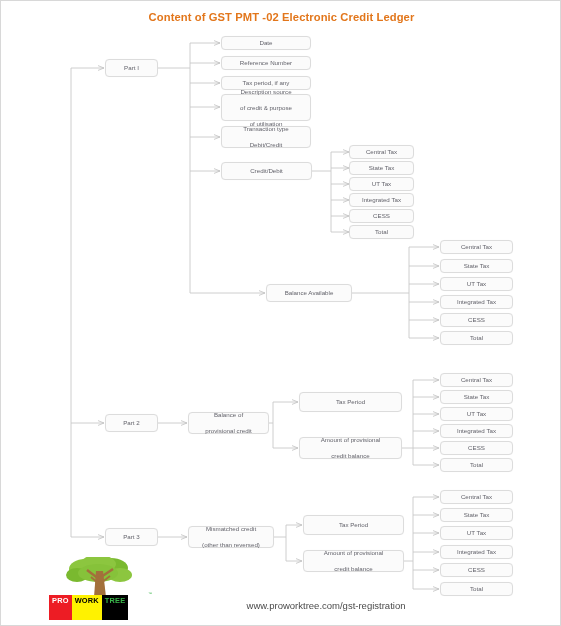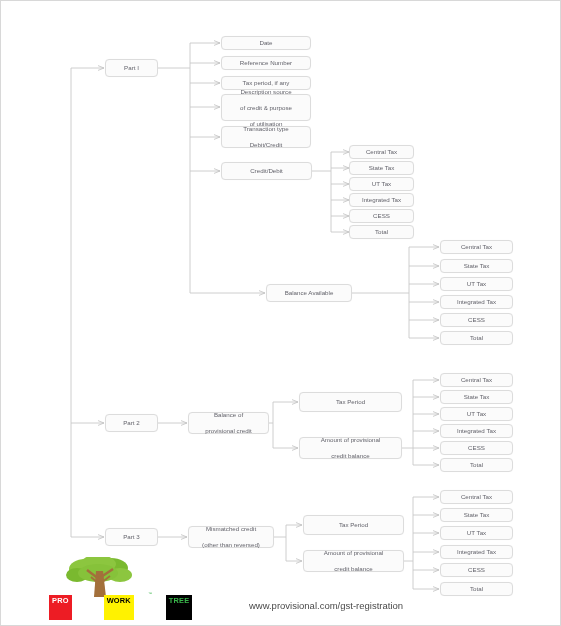--- a/index.html
+++ b/index.html
@@ -86,21 +86,20 @@
     width: 74px;
     height: 40px;
   }
   #logo-words {
     position: absolute;
     left: 0;
     top: 38px;
     height: 25px;
     display: flex;
     align-items: stretch;
-    gap: 32px;
   }
   .logo-chip {
     font-size: 7.4px;
     font-weight: bold;
     line-height: 11px;
     padding: 0 3px;
     letter-spacing: 0.2px;
     font-family: "Liberation Sans", sans-serif;
   }
   .chip-pro  { background: #ed1c24; color: #ffffff; }
@@ -113,20 +112,21 @@
     font-size: 4px;
     color: #39b54a;
     font-family: "Liberation Sans", sans-serif;
   }
 </style>
 </head>
 <body>
 
 <div id="page">
 
+  <div class="title">Content of GST PMT -02 Electronic Credit Ledger</div>
 
   <svg id="svg-layer" viewBox="0 0 561 626" xmlns="http://www.w3.org/2000/svg">
     <defs>
       <marker id="ar" markerWidth="7" markerHeight="7" refX="6.4" refY="2.6" orient="auto" markerUnits="userSpaceOnUse">
         <path d="M0.4,0.2 L6.4,2.6 L0.4,5.0" fill="none" stroke="#c0c0c0" stroke-width="0.8"></path>
       </marker>
     </defs>
     <g fill="none" stroke="#c8c8c8" stroke-width="0.9">
 
       <path d="M70,67 L70,536"></path>
@@ -374,15 +374,15 @@
       </g>
     </svg>
     <div id="logo-words">
       <span class="logo-chip chip-pro">PRO</span>
       <span class="logo-chip chip-work">WORK</span>
       <span class="logo-chip chip-tree">TREE</span>
     </div>
     <span class="logo-tm">™</span>
   </div>
 
-  <div class="footer-url">www.provisional.com/gst-registration</div>
+  <div class="footer-url">www.proworktree.com/gst-registration</div>
 
 </div>
 
 </body></html>

